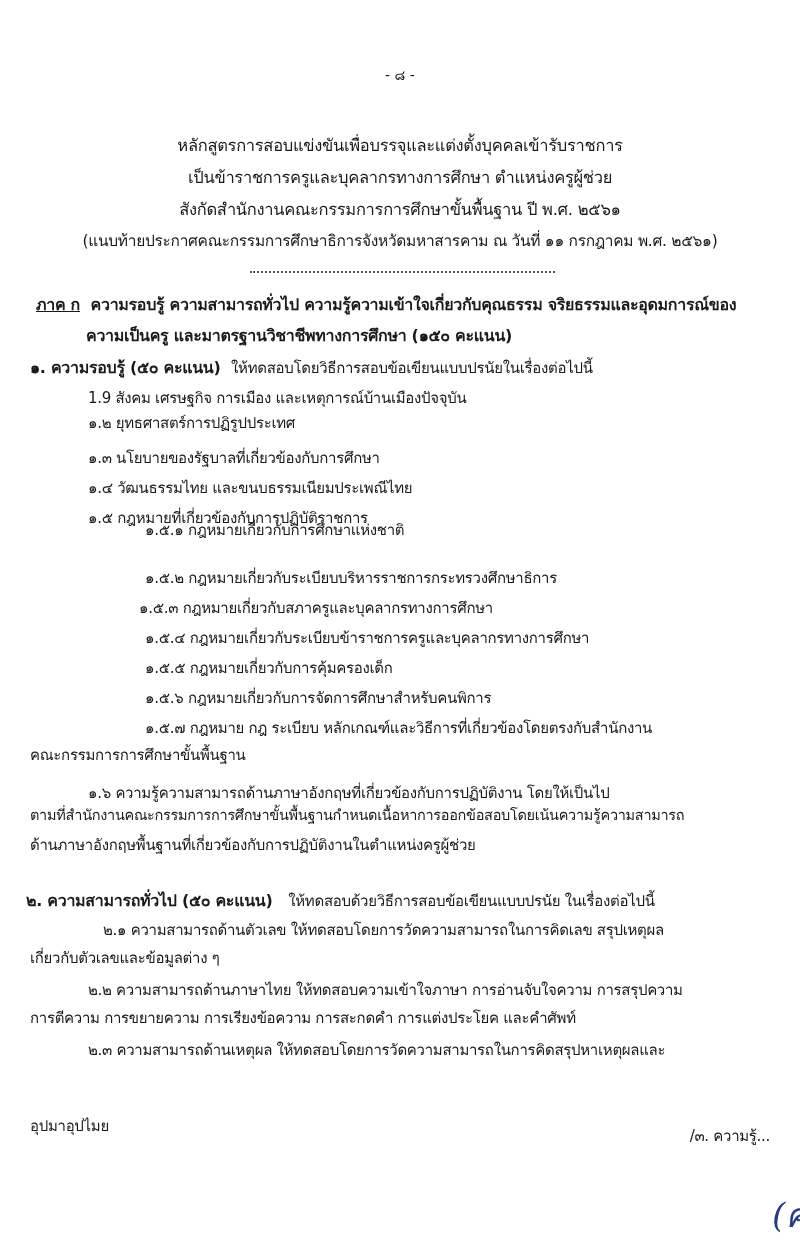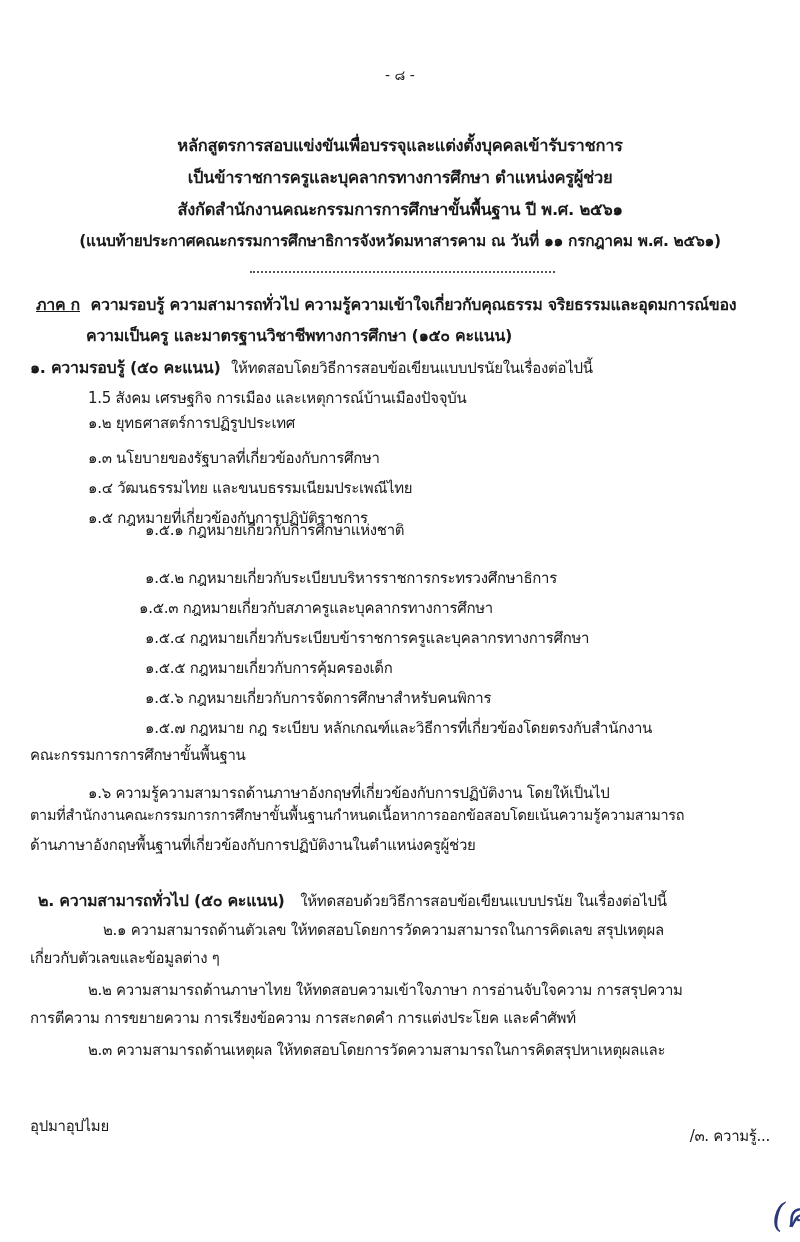--- a/index.html
+++ b/index.html
@@ -2,21 +2,21 @@
 <html><head>
   <meta charset="utf-8">
   <style>
     html, body { margin: 0; padding: 0; }
     body {
       width: 800px; height: 1242px; background: #ffffff; position: relative; overflow: hidden;
       font-family: "DejaVu Sans", sans-serif; color: #1a1a1a;
     }
     .abs { position: absolute; white-space: nowrap; }
     .page-num { top: 64px; left: 0; width: 800px; text-align: center; font-size: 14px; }
-    .title-line { left: 0; width: 800px; text-align: center; font-weight: bold; font-size: 16.5px; letter-spacing: -0.3px; }
+    .title-line { left: 0; width: 800px; text-align: center; font-weight: normal; font-size: 16.5px; letter-spacing: -0.3px; }
     .dots { top: 271px; left: 250px; width: 305px; height: 0; border-top: 2px dotted #555; }
     .h-bold { font-weight: bold; font-size: 16px; letter-spacing: -0.3px; }
     .u { text-decoration: underline; }
     .body-text { font-size: 15px; letter-spacing: -0.3px; }
     .normal { font-weight: normal; }
     .sig { right: -8px; top: 1188px; font-family: "DejaVu Serif", serif; font-size: 34px; color: #2a3a7a; font-style: italic; }
   </style>
 </head>
 <body>
 
@@ -32,40 +32,40 @@
 <div class="abs h-bold" style="top:292px; left:36px;">
   <span class="u">ภาค ก</span>&nbsp;&nbsp;<span>ความรอบรู้ ความสามารถทั่วไป ความรู้ความเข้าใจเกี่ยวกับคุณธรรม จริยธรรมและอุดมการณ์ของ</span>
 </div>
 <div class="abs h-bold" style="top:323px; left:86px;">ความเป็นครู  และมาตรฐานวิชาชีพทางการศึกษา  (๑๕๐ คะแนน)</div>
 
 <div class="abs h-bold" style="top:355px; left:30px;">
   <span>๑.  ความรอบรู้ (๕๐ คะแนน)</span>&nbsp;
   <span class="normal body-text">ให้ทดสอบโดยวิธีการสอบข้อเขียนแบบปรนัยในเรื่องต่อไปนี้</span>
 </div>
 
-<div class="abs body-text" style="top:386px; left:88px;">1.5  สังคม เศรษฐกิจ การเมือง และเหตุการณ์บ้านเมืองปัจจุบัน</div>
+<div class="abs body-text" style="top:386px; left:88px;">1.9  สังคม เศรษฐกิจ การเมือง และเหตุการณ์บ้านเมืองปัจจุบัน</div>
 <div class="abs body-text" style="top:399px; left:88px;margin-top:12px;">๑.๒  ยุทธศาสตร์การปฏิรูปประเทศ</div>
 <div class="abs body-text" style="top:446px; left:88px;">๑.๓  นโยบายของรัฐบาลที่เกี่ยวข้องกับการศึกษา</div>
 <div class="abs body-text" style="top:476px; left:88px;">๑.๔  วัฒนธรรมไทย และขนบธรรมเนียมประเพณีไทย</div>
 <div class="abs body-text" style="top:506px; left:88px;">๑.๕  กฎหมายที่เกี่ยวข้องกับการปฏิบัติราชการ</div>
 
 <div class="abs body-text" style="top:518px; left:145px;">๑.๕.๑  กฎหมายเกี่ยวกับการศึกษาแห่งชาติ</div>
 <div class="abs body-text" style="top:566px; left:145px;">๑.๕.๒  กฎหมายเกี่ยวกับระเบียบบริหารราชการกระทรวงศึกษาธิการ</div>
 <div class="abs body-text" style="top:596px; left:139px;">๑.๕.๓  กฎหมายเกี่ยวกับสภาครูและบุคลากรทางการศึกษา</div>
 <div class="abs body-text" style="top:626px; left:145px;">๑.๕.๔  กฎหมายเกี่ยวกับระเบียบข้าราชการครูและบุคลากรทางการศึกษา</div>
 <div class="abs body-text" style="top:656px; left:145px;">๑.๕.๕  กฎหมายเกี่ยวกับการคุ้มครองเด็ก</div>
 <div class="abs body-text" style="top:686px; left:145px;">๑.๕.๖  กฎหมายเกี่ยวกับการจัดการศึกษาสำหรับคนพิการ</div>
 <div class="abs body-text" style="top:716px; left:145px;">๑.๕.๗  กฎหมาย กฎ ระเบียบ หลักเกณฑ์และวิธีการที่เกี่ยวข้องโดยตรงกับสำนักงาน</div>
 <div class="abs body-text" style="top:743px; left:30px;">คณะกรรมการการศึกษาขั้นพื้นฐาน</div>
 
 <div class="abs body-text" style="top:773px; left:88px;margin-top:8px;">๑.๖  ความรู้ความสามารถด้านภาษาอังกฤษที่เกี่ยวข้องกับการปฏิบัติงาน  โดยให้เป็นไป</div>
 <div class="abs body-text" style="top:803px; left:30px; font-size:14.5px;">ตามที่สำนักงานคณะกรรมการการศึกษาขั้นพื้นฐานกำหนดเนื้อหาการออกข้อสอบโดยเน้นความรู้ความสามารถ</div>
 <div class="abs body-text" style="top:833px; left:30px;">ด้านภาษาอังกฤษพื้นฐานที่เกี่ยวข้องกับการปฏิบัติงานในตำแหน่งครูผู้ช่วย</div>
 
-<div class="abs h-bold" style="top:888px; left:38px;">
+<div class="abs h-bold" style="top:888px; left:26px;">
   <span>๒.   ความสามารถทั่วไป (๕๐ คะแนน)</span>&nbsp;&nbsp;
   <span class="normal body-text">ให้ทดสอบด้วยวิธีการสอบข้อเขียนแบบปรนัย ในเรื่องต่อไปนี้</span>
 </div>
 
 <div class="abs body-text" style="top:918px; left:84px;margin-left:19px;">๒.๑  ความสามารถด้านตัวเลข ให้ทดสอบโดยการวัดความสามารถในการคิดเลข      สรุปเหตุผล</div>
 <div class="abs body-text" style="top:946px; left:30px;">เกี่ยวกับตัวเลขและข้อมูลต่าง ๆ</div>
 
 <div class="abs body-text" style="top:978px; left:88px;">๒.๒  ความสามารถด้านภาษาไทย  ให้ทดสอบความเข้าใจภาษา การอ่านจับใจความ การสรุปความ</div>
 <div class="abs body-text" style="top:1006px; left:30px;">การตีความ การขยายความ การเรียงข้อความ การสะกดคำ การแต่งประโยค และคำศัพท์</div>
 

